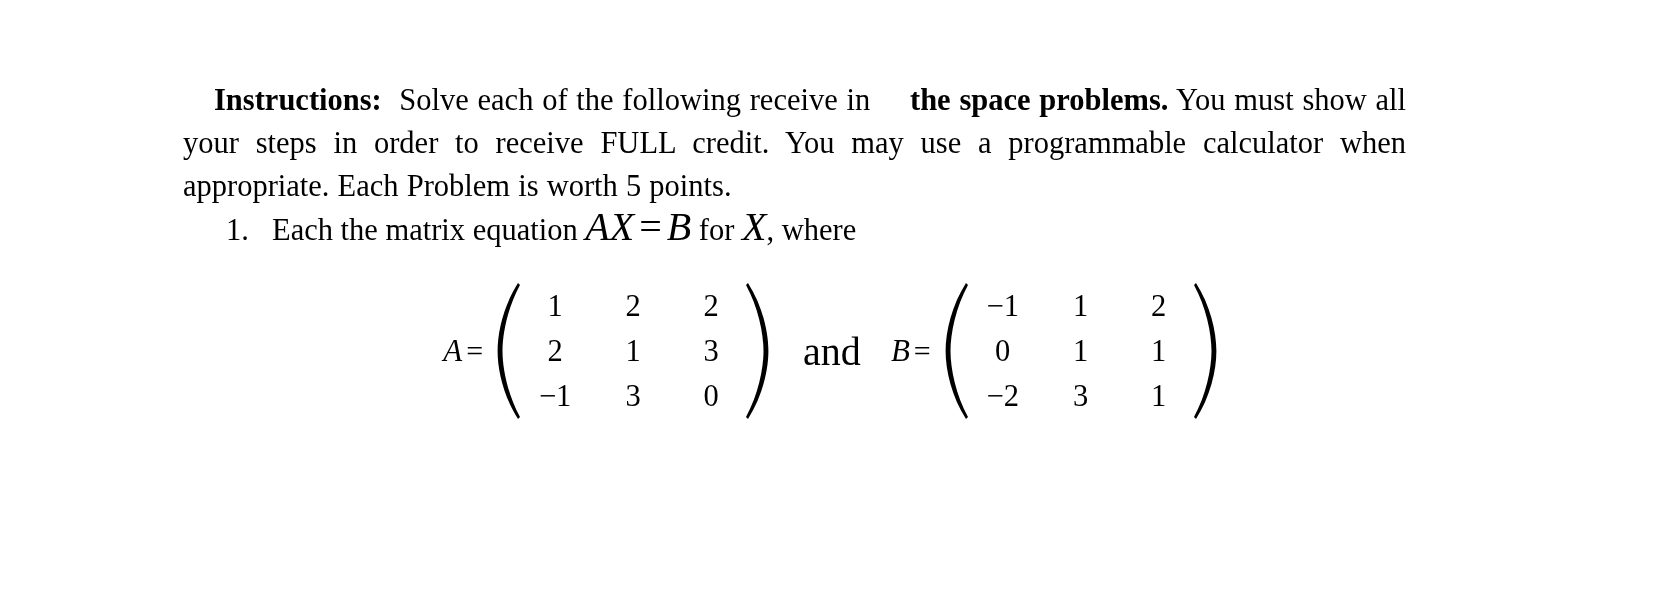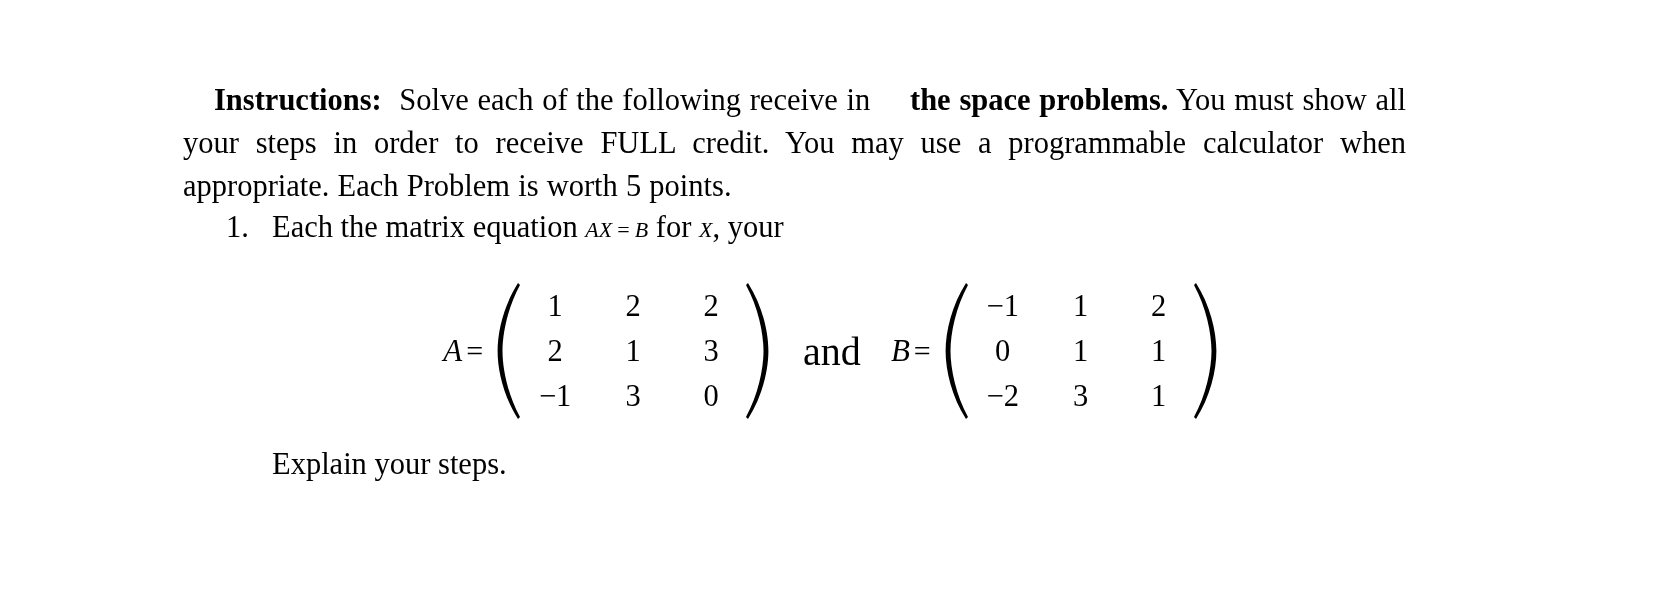--- a/index.html
+++ b/index.html
@@ -51,21 +51,21 @@
     line-height: 42px;
     white-space: nowrap;
   }
   .problem .num {
     display: inline-block;
     width: 46px;
   }
   .mathvar {
     font-family: "Liberation Serif", "DejaVu Serif", serif;
     font-style: italic;
-    font-size: 22px;
+    font-size: 40px;
     margin-top: 13px;
   }
   .mathop {
     font-style: normal;
     padding: 0 5px;
   }
 
   
   .matrix-row {
     position: absolute;
@@ -147,21 +147,21 @@
   <p class="instructions">
     <span class="bold">Instructions:</span><span>&nbsp; </span><span>Solve each of the following receive in</span>
     <span class="bold">the space problems.</span>
     <span>You must show all your steps in order to receive FULL credit. You may use a programmable calculator when appropriate. Each Problem is worth 5 points.</span>
   </p>
 
   <div class="problem">
     <span class="num">1.</span><span>Each the matrix equation</span>
     <span class="mathvar">AX</span><span class="mathvar mathop">=</span><span class="mathvar">B</span>
     <span>for</span>
-    <span class="mathvar">X</span><span>, your</span>
+    <span class="mathvar">X</span><span>, where</span>
   </div>
 
   <div class="matrix-row">
 
     <div class="eqgroup">
       <span class="eqlabel">A</span>
       <span class="eqeq">=</span>
       <svg class="paren" viewBox="0 0 26 136" preserveAspectRatio="none">
         <path d="M23 2 C11 24, 5.5 50, 5.5 68 C5.5 86, 11 112, 23 134 L21 136 C7 114, 0.6 88, 0.6 68 C0.6 48, 7 22, 21 0 Z"></path>
       </svg>
@@ -200,15 +200,14 @@
         <span class="cell">3</span>
         <span class="cell">1</span>
       </div>
       <svg class="paren" viewBox="0 0 26 136" preserveAspectRatio="none">
         <path d="M3 2 C15 24, 20.5 50, 20.5 68 C20.5 86, 15 112, 3 134 L5 136 C19 114, 25.4 88, 25.4 68 C25.4 48, 19 22, 5 0 Z"></path>
       </svg>
     </div>
 
   </div>
 
-  <div class="explain">Explain your steps.</div>
 
 </div>
 
 </body></html>

